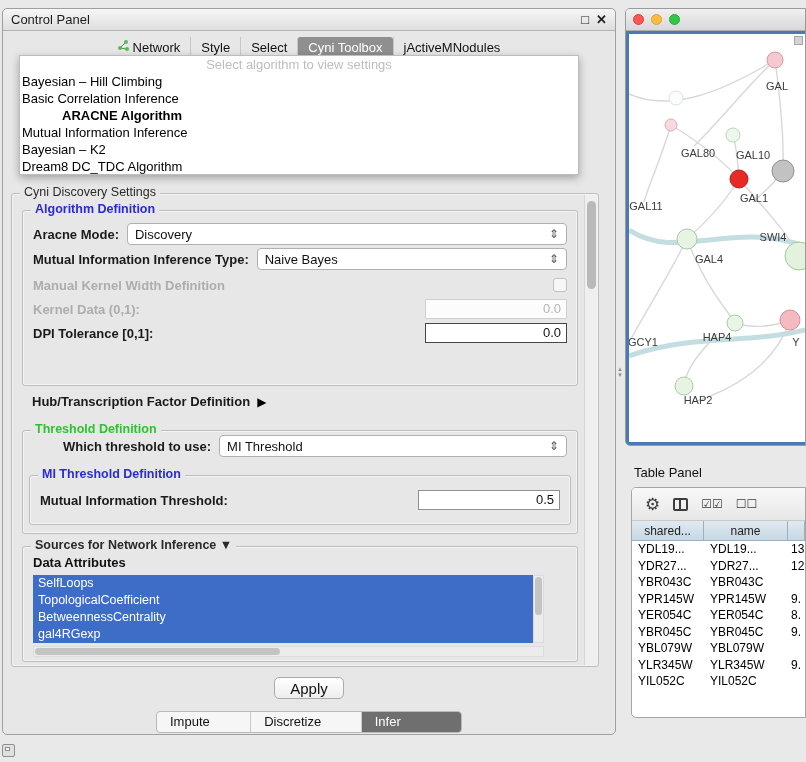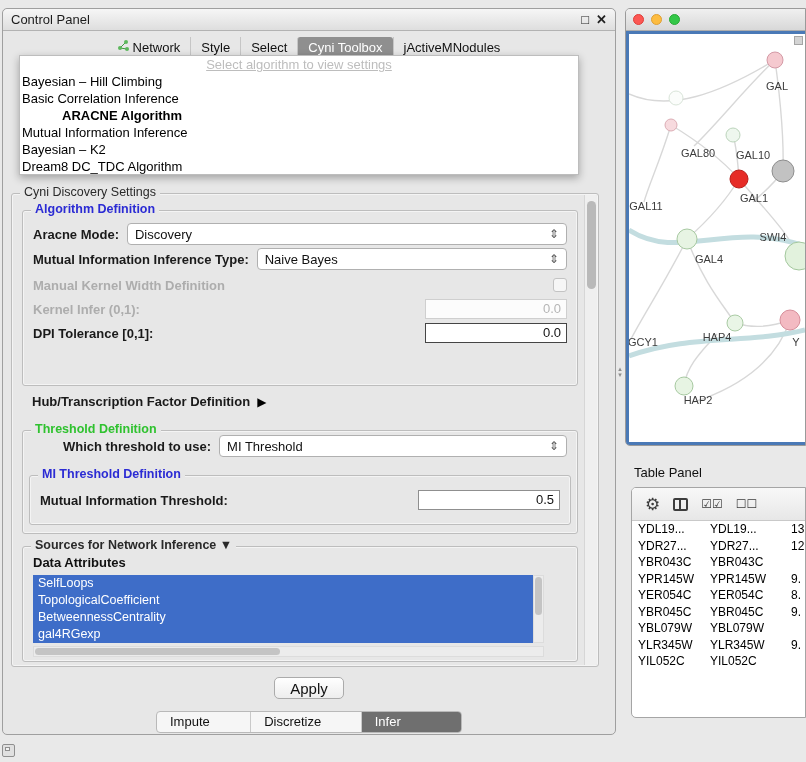--- a/index.html
+++ b/index.html
@@ -85,21 +85,21 @@
     display: flex; height: 22px; border: 1px solid #b9b9b9; border-radius: 4px;
     background: #f6f6f6; font-size: 13px; overflow: hidden; }
   .btab { padding: 0 13px; line-height: 20px; color: #111; }
   .btab + .btab { border-left: 1px solid #c9c9c9; }
   .btab.selected { background: #6f6f6f; color: #fff; }
 
   
   .algo-popup { position: absolute; left: 16px; top: 46px; width: 560px; height: 120px;
     background: #fff; border: 1px solid #bdbdbd; box-shadow: 0 3px 8px rgba(0,0,0,0.3);
     z-index: 50; font-size: 13px; }
-  .popup-header { height: 17px; line-height: 17px; text-align: center; color: #bdbdbd; text-decoration: underline; }
+  .popup-header { height: 17px; line-height: 17px; text-align: center; color: #bdbdbd; }
   .popup-item { height: 17px; line-height: 17px; padding-left: 2px; color: #000; }
   .popup-item.selected { font-weight: bold; padding-left: 42px; }
 
   
   .net-window { position: absolute; left: 625px; top: 8px; width: 181px; height: 438px;
     background: #d9d9d9; border: 1px solid #9a9a9a; border-radius: 5px 0 0 5px; overflow: hidden; }
   .net-titlebar { position: absolute; left: 0; top: 0; right: 0; height: 22px;
     background: linear-gradient(#f0f0f0, #d8d8d8); border-bottom: 1px solid #adadad;
     display: flex; align-items: center; padding-left: 7px; gap: 7px; }
   .light { width: 11px; height: 11px; border-radius: 50%; }
@@ -218,21 +218,21 @@
           </span>
         </div>
 
         <div class="arow" style="top:63px;">
           <span class="flabel disabled">Manual Kernel Width Definition</span>
           <span class="spacer"></span>
           <span class="checkbox"></span>
         </div>
 
         <div class="arow" style="top:87px;">
-          <span class="flabel disabled">Kernel Infer (0,1):</span>
+          <span class="flabel disabled">Kernel Data (0,1):</span>
           <span class="spacer"></span>
           <span class="tfield disabled">0.0</span>
         </div>
 
         <div class="arow" style="top:111px;">
           <span class="flabel">DPI Tolerance [0,1]:</span>
           <span class="spacer"></span>
           <span class="tfield">0.0</span>
         </div>
 
@@ -364,20 +364,25 @@
 
   <div class="table-window">
     <div class="tbl-toolbar">
       <span class="gear">⚙</span>
       <span class="cols-icon">
           <i></i>
         </span>
       <span class="checks">☑☑</span>
       <span class="checks">☐☐</span>
     </div>
+    <div class="tbl-header">
+      <span class="th">shared...</span>
+      <span class="th">name</span>
+      <span class="th"></span>
+    </div>
     <div>
       <div class="tbl-row">
         <span class="td">YDL19...</span>
           <span class="td">YDL19...</span>
           <span class="td">13</span>
       </div>
       <div class="tbl-row">
         <span class="td">YDR27...</span>
           <span class="td">YDR27...</span>
           <span class="td">12</span>

